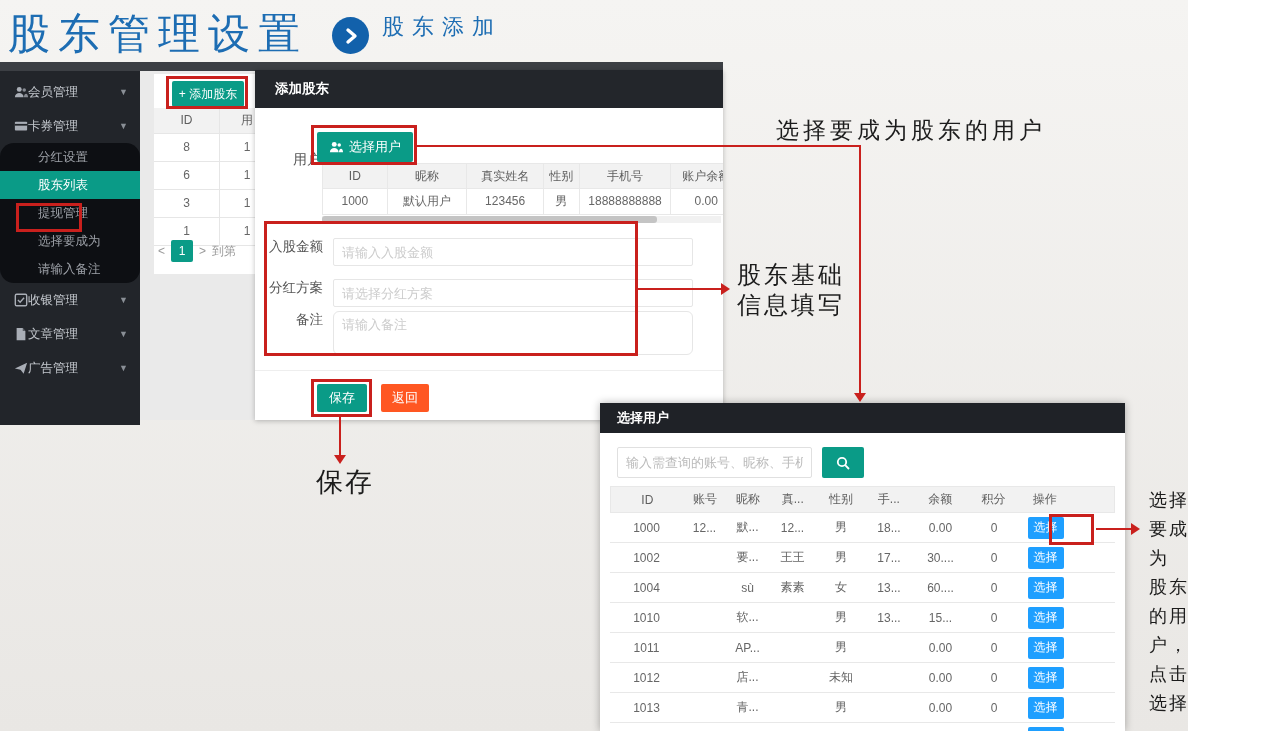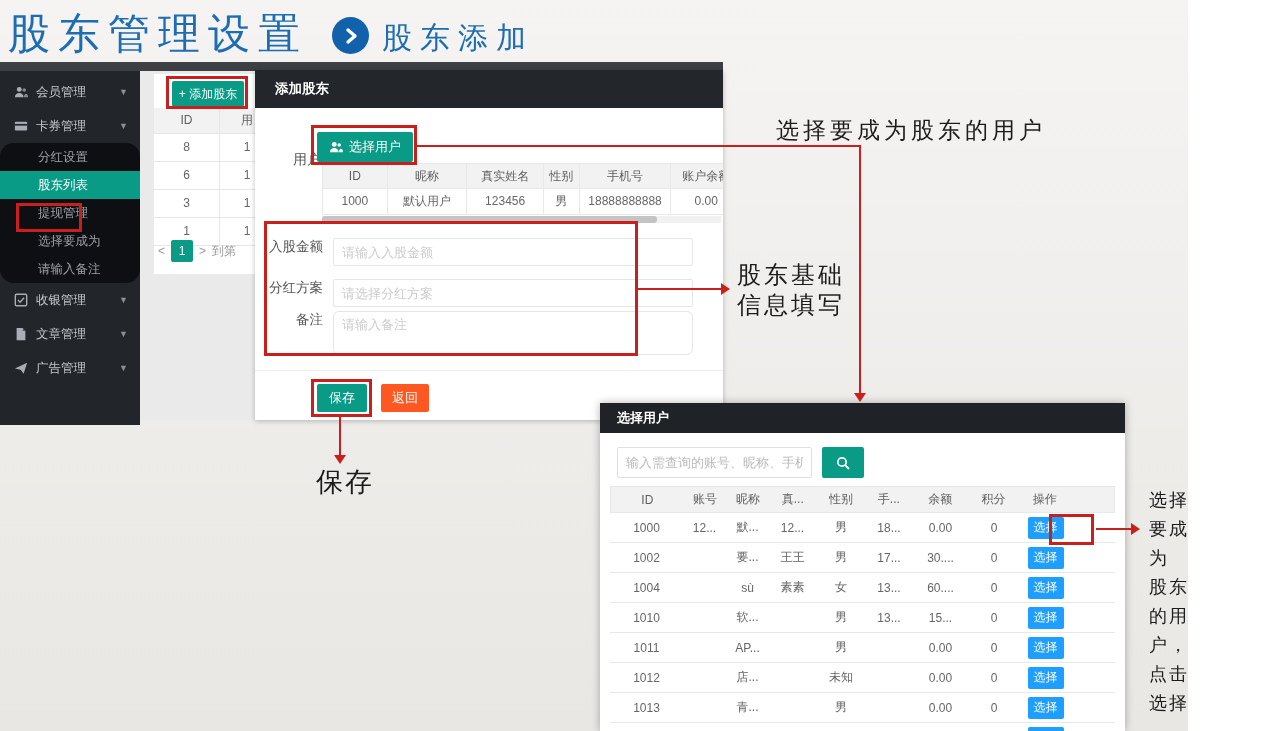--- a/index.html
+++ b/index.html
@@ -6,32 +6,32 @@
   html,body { width:1282px; height:731px; }
   body { font-family:"Liberation Sans","DejaVu Sans",sans-serif; }
   .canvas { position:relative; width:1188px; height:731px; overflow:hidden;
             background:linear-gradient(#f5f4f2, #e9e7e4); }
 
   
   .title-main { position:absolute; left:8px; top:6px; font-family:"Liberation Serif","DejaVu Serif",serif;
                 font-size:42px; letter-spacing:8px; color:#1d6db3; z-index:5; }
   .title-chev { position:absolute; left:332px; top:17px; width:37px; height:37px; border-radius:50%;
                 background:#1261ab; z-index:5; display:flex; align-items:center; justify-content:center; }
-  .title-sub  { position:absolute; left:382px; top:18px; font-family:Liberation Sans, sans-serif;
-                font-size:30px; letter-spacing:8px; color:#1d6db3; z-index:5; }
+  .title-sub  { position:absolute; left:382px; top:12px; font-family:Liberation Sans, sans-serif;
+                font-size:22px; letter-spacing:8px; color:#1d6db3; z-index:5; }
 
   
   .top-strip { position:absolute; left:0; top:62px; width:723px; height:9px; background:#3c3f44; z-index:6; }
   .content-bg { position:absolute; left:140px; top:71px; width:583px; height:349px; background:#eaeaea; z-index:6; }
 
   
   .sidebar { position:absolute; left:0; top:71px; width:140px; height:354px; background:#22252a;
              z-index:7; padding-top:4px; font-size:12.5px; color:#c2c6cc; }
   .s-item { height:34px; display:flex; align-items:center; padding:0 12px 0 14px; cursor:pointer; }
-  .s-item .lbl { flex:1; margin-left:8px; }
+  .s-item .lbl { flex:1; }
   .s-chev { font-size:9px; color:#8a8f96; }
   .s-sub { background:#0d0f13; height:140px;border-radius:14px; }
   .s-subitem { height:28px; line-height:28px; padding-left:38px; font-size:12.5px; color:#9da1a8; cursor:pointer; }
   .s-subitem.active { background:#0a9b87; color:#fff; }
   .icon13 { width:14px; height:14px; flex:0 0 14px; }
 
   
   .back-card { position:absolute; left:154px; top:74px; width:196px; height:200px; background:#fff; z-index:8; }
   .btn-add { position:absolute; left:172px; top:81px; width:72px; height:26px; background:#0a9b87; color:#fff;
              font-size:12px; border:none; border-radius:2px; cursor:pointer; z-index:9; }

